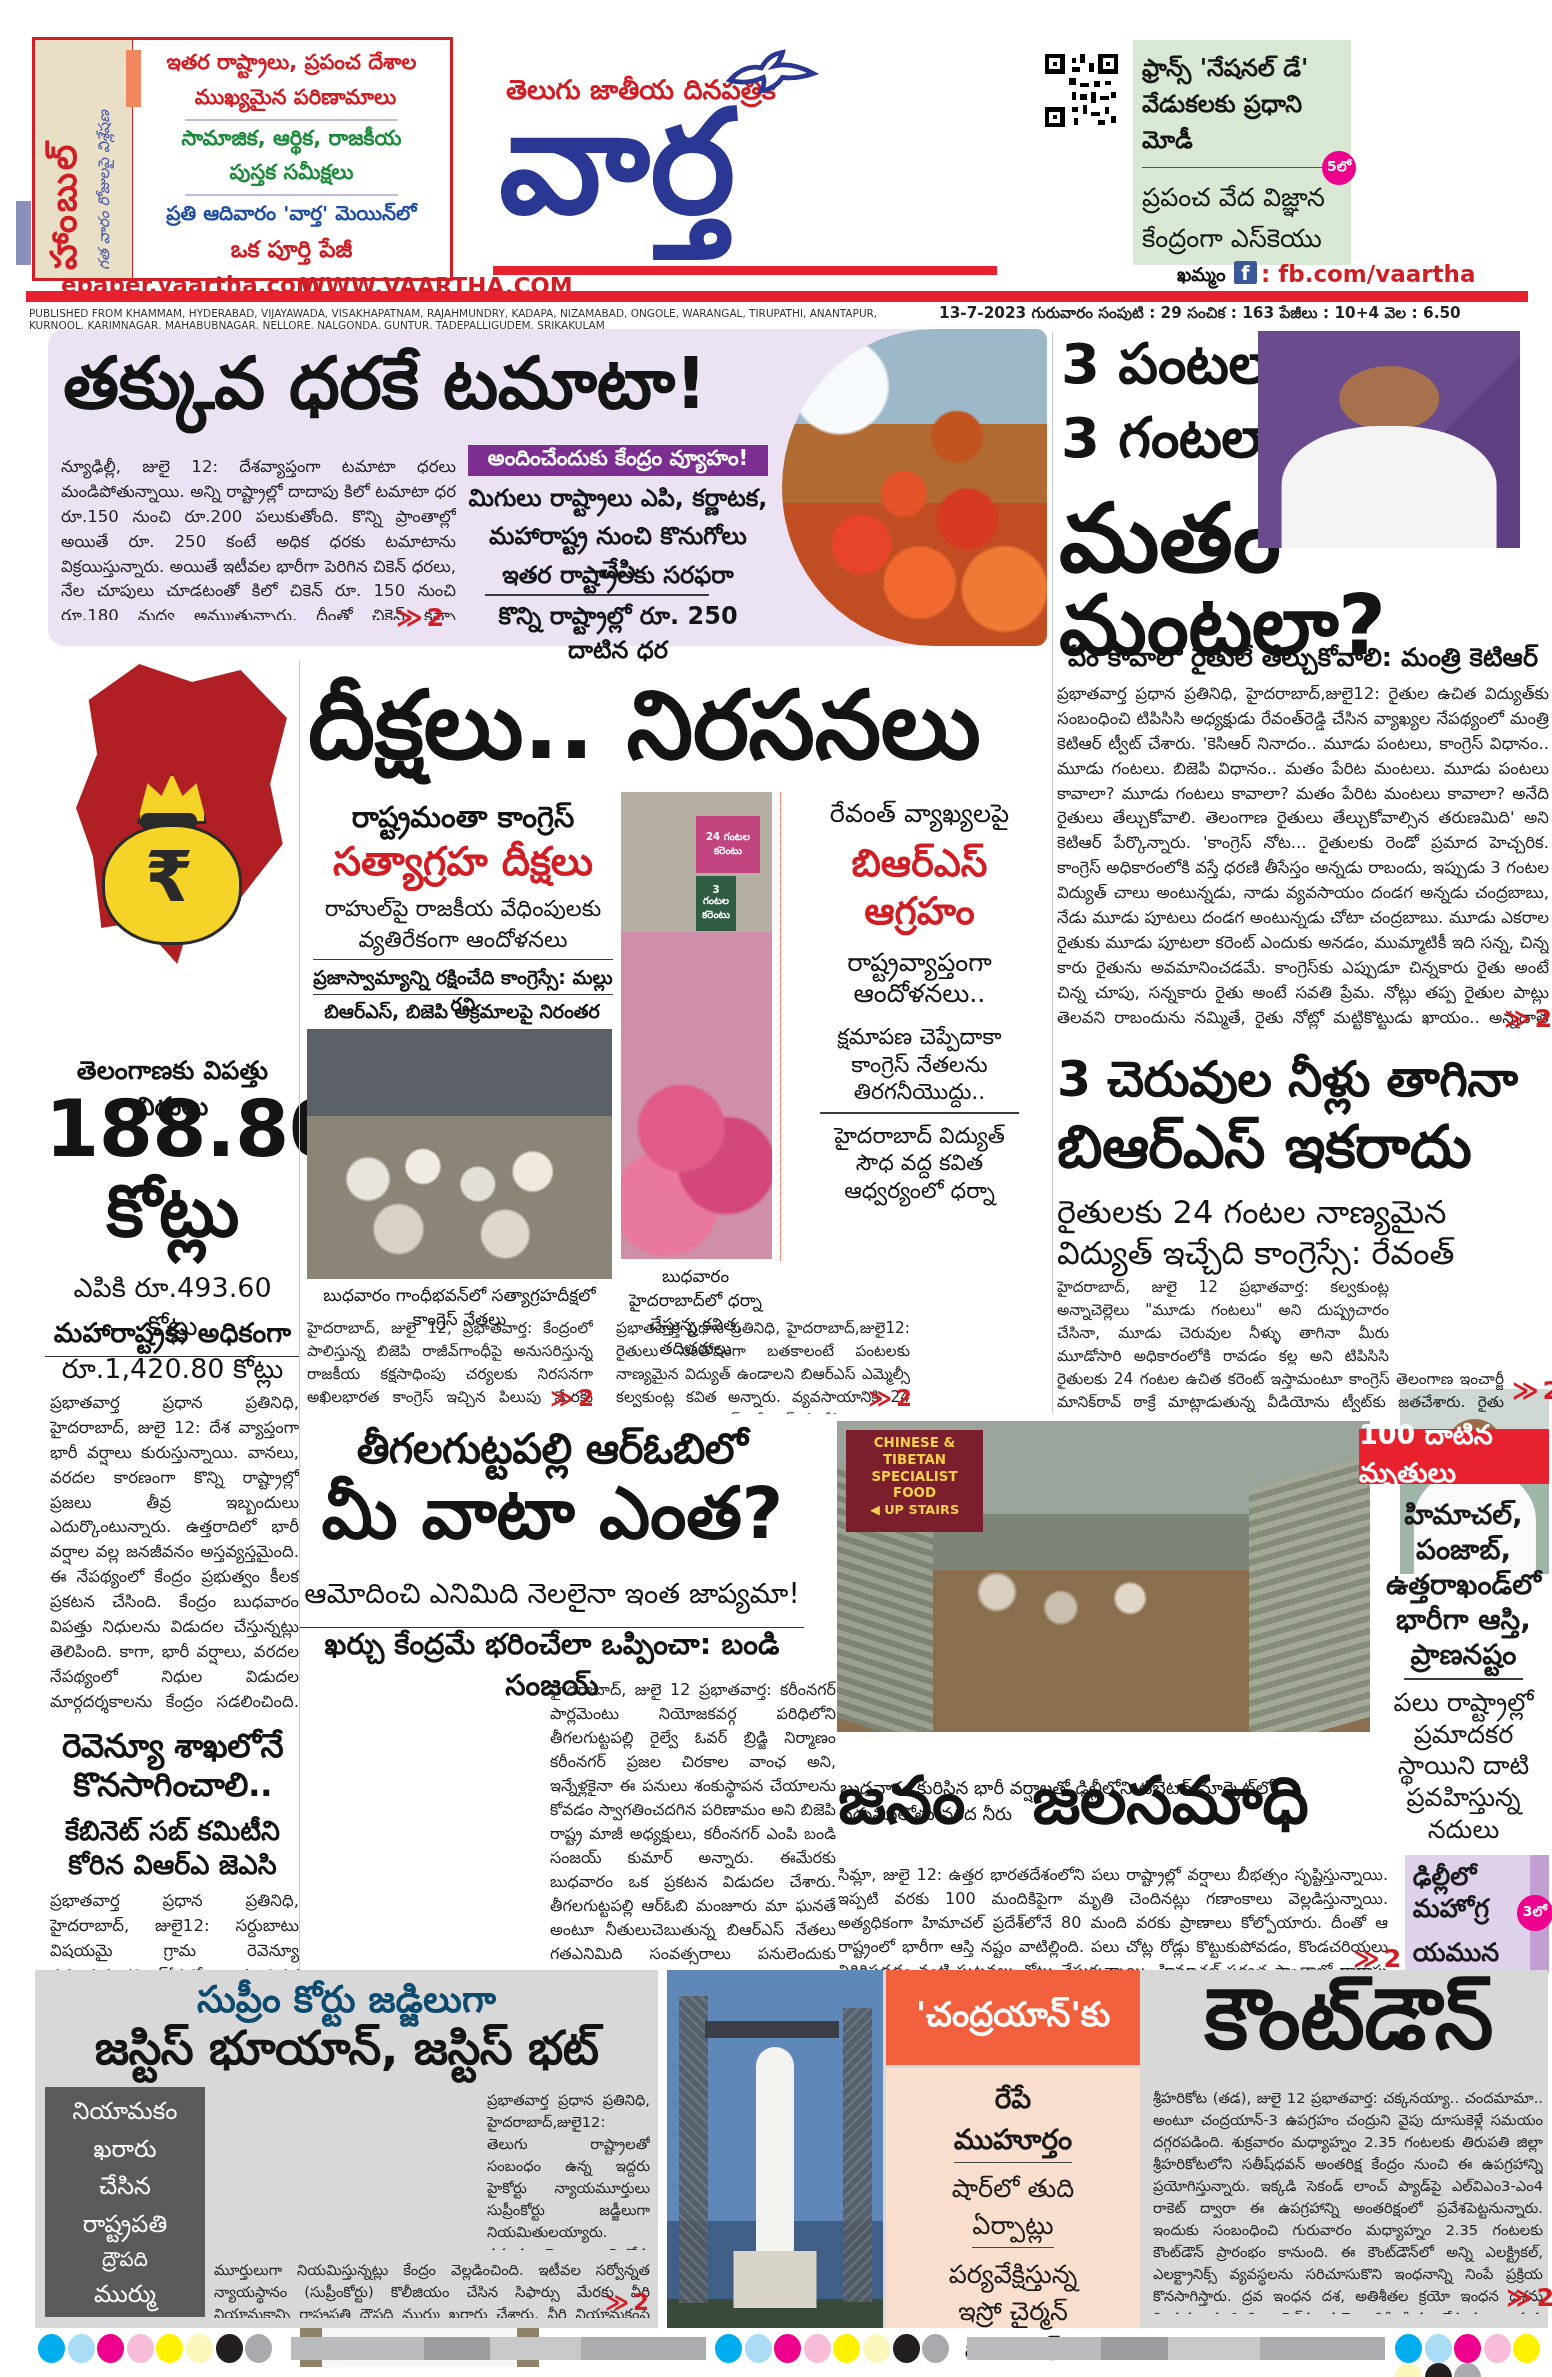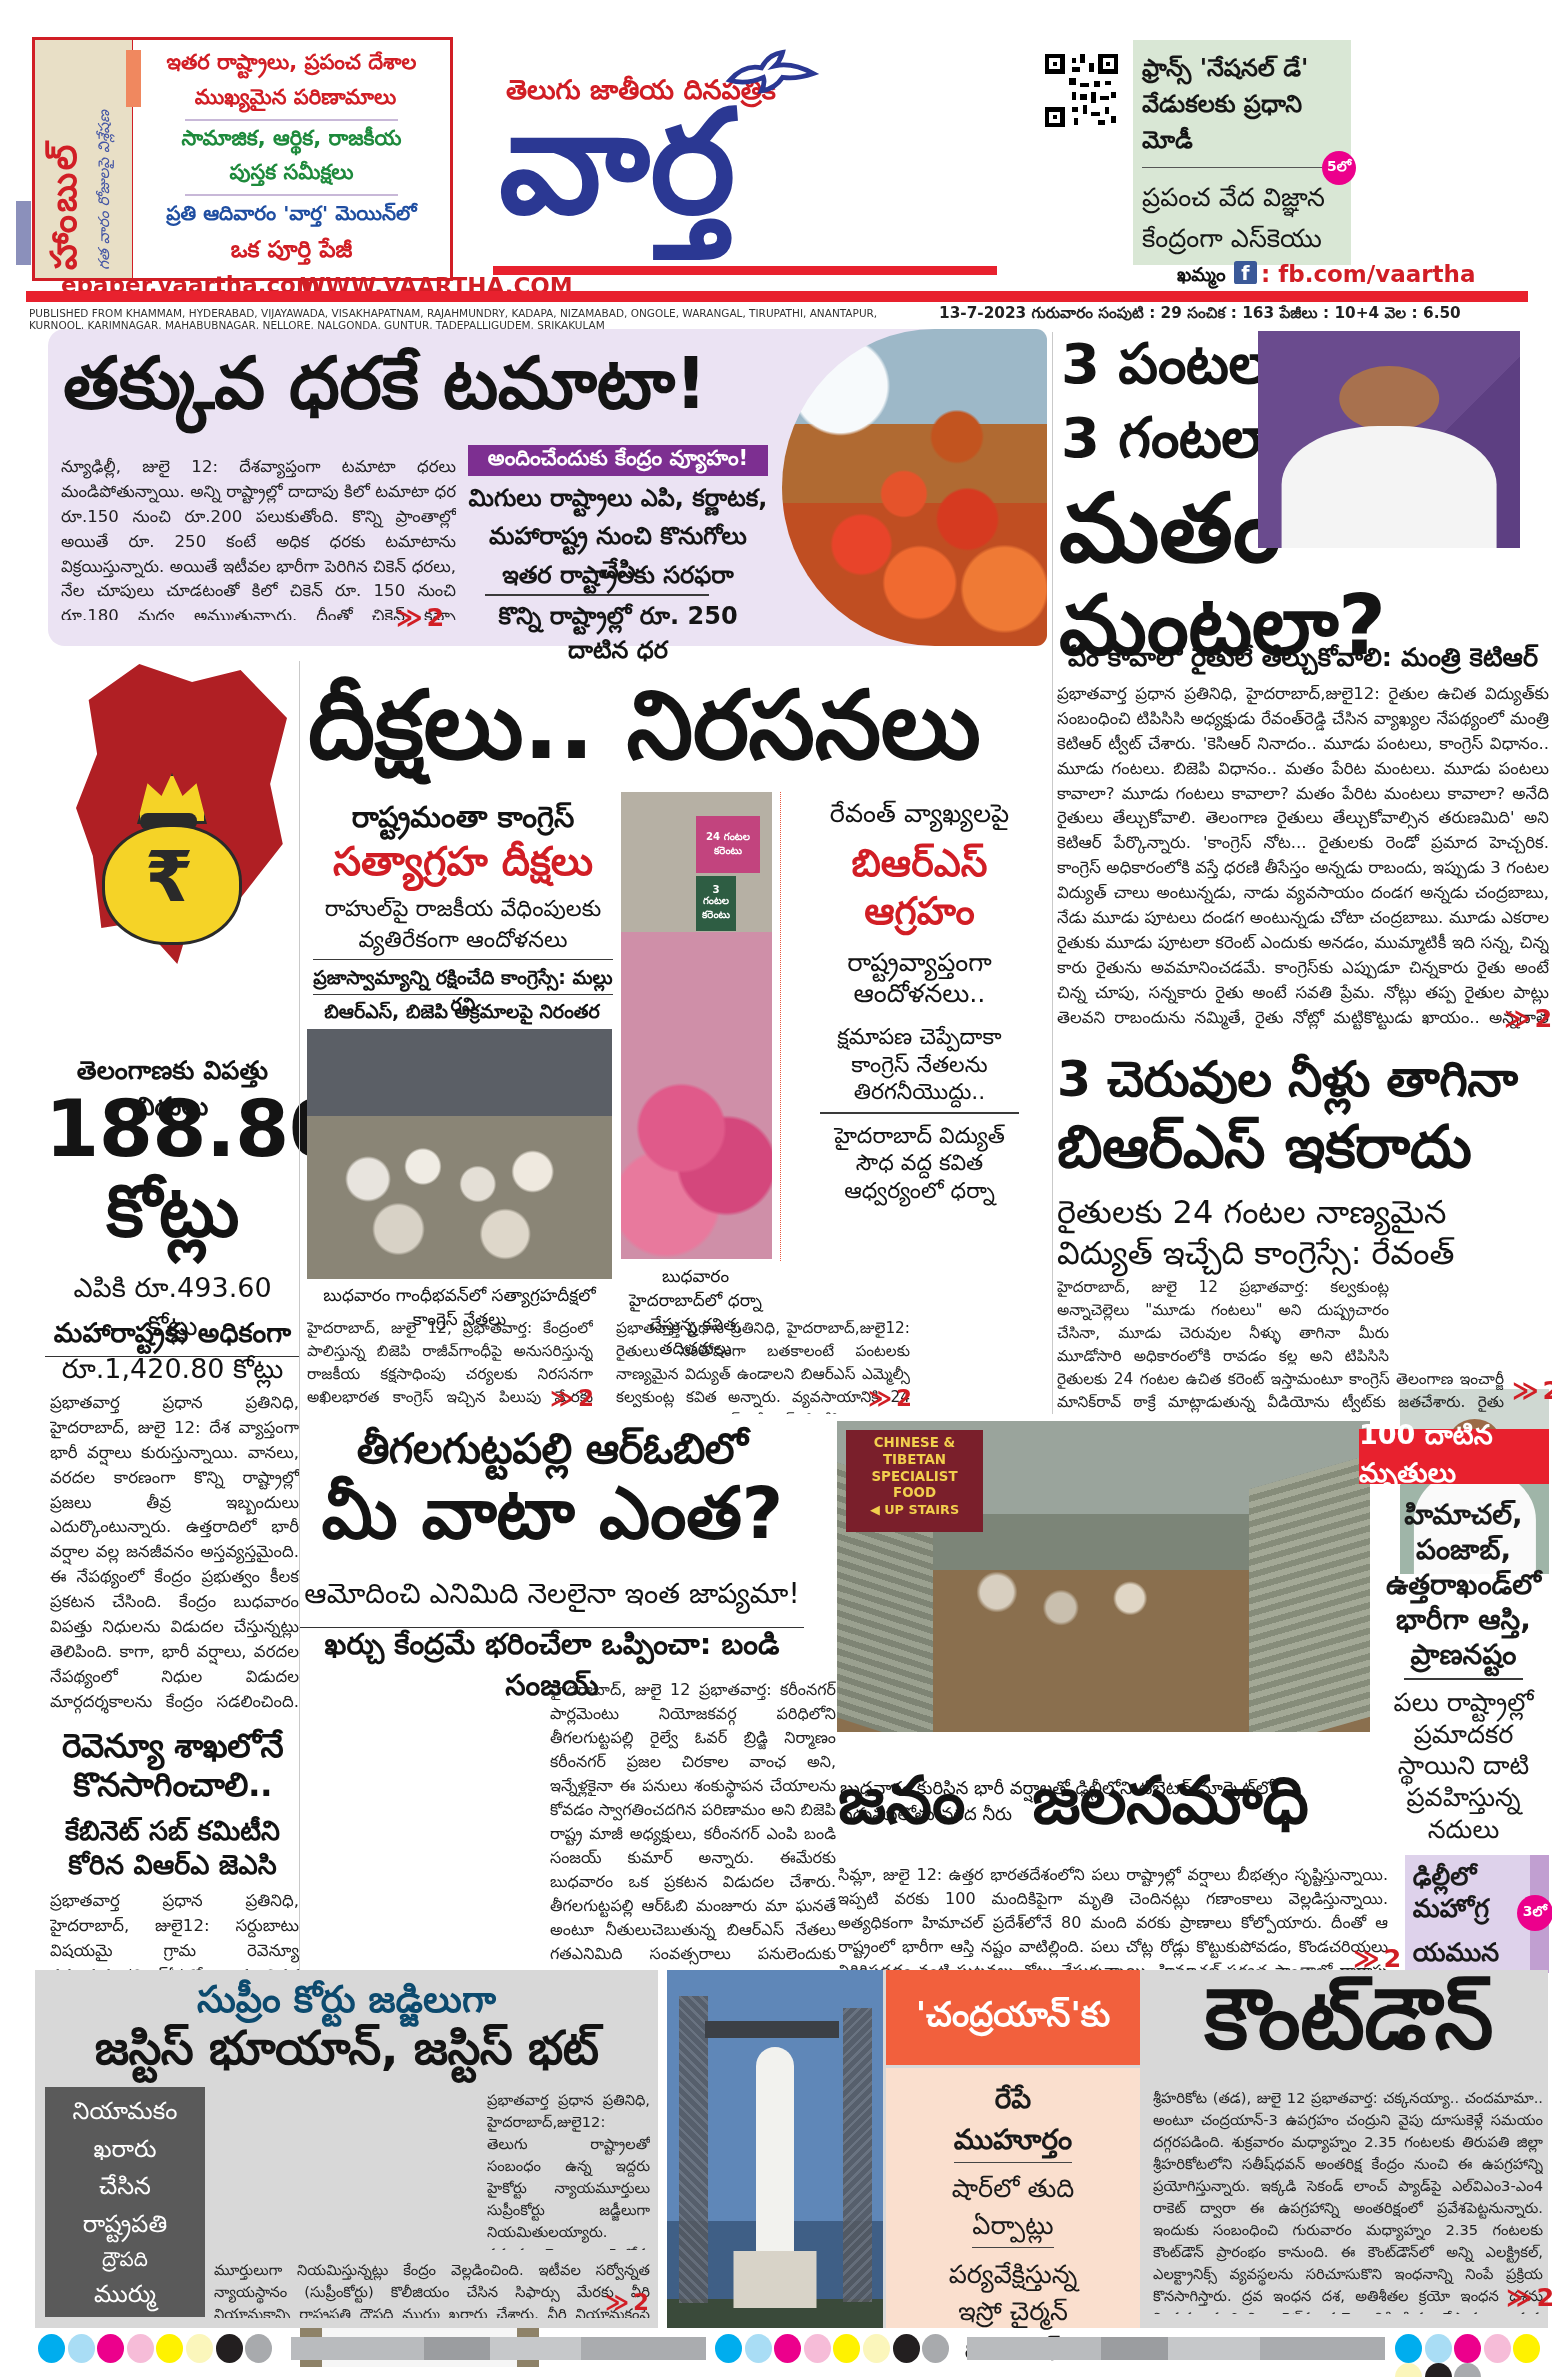--- a/index.html
+++ b/index.html
@@ -138,21 +138,21 @@
   <div class="abs" style="left:468px;top:445px;width:300px;height:31px;background:#7d2f91;color:#fff;font-size:21px;font-weight:700;
               display:flex;align-items:center;justify-content:center;">అందించేందుకు కేంద్రం వ్యూహం!</div>
   <div class="abs c" style="left:468px;top:484px;width:300px;font-size:24px;font-weight:600;color:#151515;">మిగులు రాష్ట్రాలు ఎపి, కర్ణాటక,</div>
   <div class="abs c" style="left:468px;top:522px;width:300px;font-size:24px;font-weight:600;color:#151515;">మహారాష్ట్ర నుంచి కొనుగోలు చేసి</div>
   <div class="abs c" style="left:468px;top:561px;width:300px;font-size:24px;font-weight:600;color:#151515;">ఇతర రాష్ట్రాలకు సరఫరా</div>
   <div class="abs rule" style="left:485px;top:594px;width:224px;"></div>
   <div class="abs c" style="left:468px;top:602px;width:300px;font-size:24px;font-weight:700;color:#151515;">కొన్ని రాష్ట్రాల్లో రూ. 250 దాటిన ధర</div>
 
   <div class="abs hl" style="left:1061px;top:335px;font-size:56px;">3 పంటలా..</div>
   <div class="abs hl" style="left:1061px;top:409px;font-size:56px;">3 గంటలా..</div>
-  <div class="abs hl" style="left:1059px;top:479px;font-size:95px;">మతం</div>
+  <div class="abs hl" style="left:1059px;top:489px;font-size:95px;">మతం</div>
   <div class="abs hl" style="left:1059px;top:582px;font-size:83px;width:492px;">మంటలా?</div>
   <div class="abs photo portrait" style="left:1258px;top:331px;width:262px;height:217px;background:linear-gradient(135deg,#6a4b8e 0 60%,#5d3f82 60% 100%);--shirt:#f4f4f4;--skin:#a8714e;"></div>
   <div class="abs c" style="left:1057px;top:642px;width:492px;font-size:25.5px;font-weight:800;color:#141414;">ఏం కావాలో రైతులే తేల్చుకోవాలి: మంత్రి కెటిఆర్</div>
   <div class="abs body-txt" style="left:1057px;top:682px;width:492px;height:350px;column-count:1;">ప్రభాతవార్త ప్రధాన ప్రతినిధి, హైదరాబాద్,జులై12: రైతుల ఉచిత విద్యుత్‌కు సంబంధించి టిపిసిసి అధ్యక్షుడు రేవంత్‌రెడ్డి చేసిన వ్యాఖ్యల నేపథ్యంలో మంత్రి కెటిఆర్ ట్వీట్ చేశారు. 'కెసిఆర్ నినాదం.. మూడు పంటలు, కాంగ్రెస్ విధానం.. మూడు గంటలు. బిజెపి విధానం.. మతం పేరిట మంటలు. మూడు పంటలు కావాలా? మూడు గంటలు కావాలా? మతం పేరిట మంటలు కావాలా? అనేది రైతులు తేల్చుకోవాలి. తెలంగాణ రైతులు తేల్చుకోవాల్సిన తరుణమిది' అని కెటిఆర్ పేర్కొన్నారు. 'కాంగ్రెస్ నోట... రైతులకు రెండో ప్రమాద హెచ్చరిక. కాంగ్రెస్ అధికారంలోకి వస్తే ధరణి తీసేస్తం అన్నడు రాబందు, ఇప్పుడు 3 గంటల విద్యుత్ చాలు అంటున్నడు, నాడు వ్యవసాయం దండగ అన్నడు చంద్రబాబు, నేడు మూడు పూటలు దండగ అంటున్నడు చోటా చంద్రబాబు. మూడు ఎకరాల రైతుకు మూడు పూటలా కరెంట్ ఎందుకు అనడం, ముమ్మాటికీ ఇది సన్న, చిన్న కారు రైతును అవమానించడమే. కాంగ్రెస్‌కు ఎప్పుడూ చిన్నకారు రైతు అంటే చిన్న చూపు, సన్నకారు రైతు అంటే సవతి ప్రేమ. నోట్లు తప్ప రైతుల పాట్లు తెలవని రాబందును నమ్మితే, రైతు నోట్లో మట్టికొట్టుడు ఖాయం.. అన్నదాత నిండా మునుగుడు పక్కా.. నాడు ఏడు గంటలు ఇవ్వకుండా ఎగ్గొట్టిన కాంగ్రెస్ నేడు ఉచిత కరెంటుకు ఎగనామం పెట్టే కుట్ర చేస్తోంది. మూడు గంటలతో 3 ఎకరాల పొలం పారించాలంటే బక్కచిక్కిన రైతు బాహుబలి మోటార్లు పెట్టాలి. అరికాలిలో మంటను నమ్ముకుంటే రైతుల బతుకు ఆగం... మరోసారి మూడు గంటల మాటెత్తితే రైతుల చేతిలో మాడ పగటం ఖాయం' అని హెచ్చరించారు. 'తెలంగాణ రైతన్నలకు ఇది పరీక్షా సమయం. రైతును రాజును చేసే మనసున్న సిఎం కెసిఆర్ కావాలా? మూడు గంటల విద్యుత్ చాలన్న మోసకారి రాబందు కావాలో రైతులకు తెలుసు' అని కెటిఆర్ అన్నారు. తెలంగాణలో 95శాతం మంది</div>
   <div class="abs jump" style="left:1504px;top:1006px;"><b>2</b></div>
 
   <div class="abs" style="left:57px;top:664px;width:236px;height:377px;">
     <div class="abs" style="left:19px;top:0;width:211px;height:300px;background:#b01f24;
                 clip-path:polygon(30% 0,55% 6%,78% 2%,100% 18%,92% 40%,98% 60%,78% 78%,60% 72%,48% 100%,30% 86%,12% 88%,8% 64%,0 48%,10% 30%,6% 12%);"></div>
     <div class="abs" style="left:45px;top:109px;width:134px;height:166px;">

